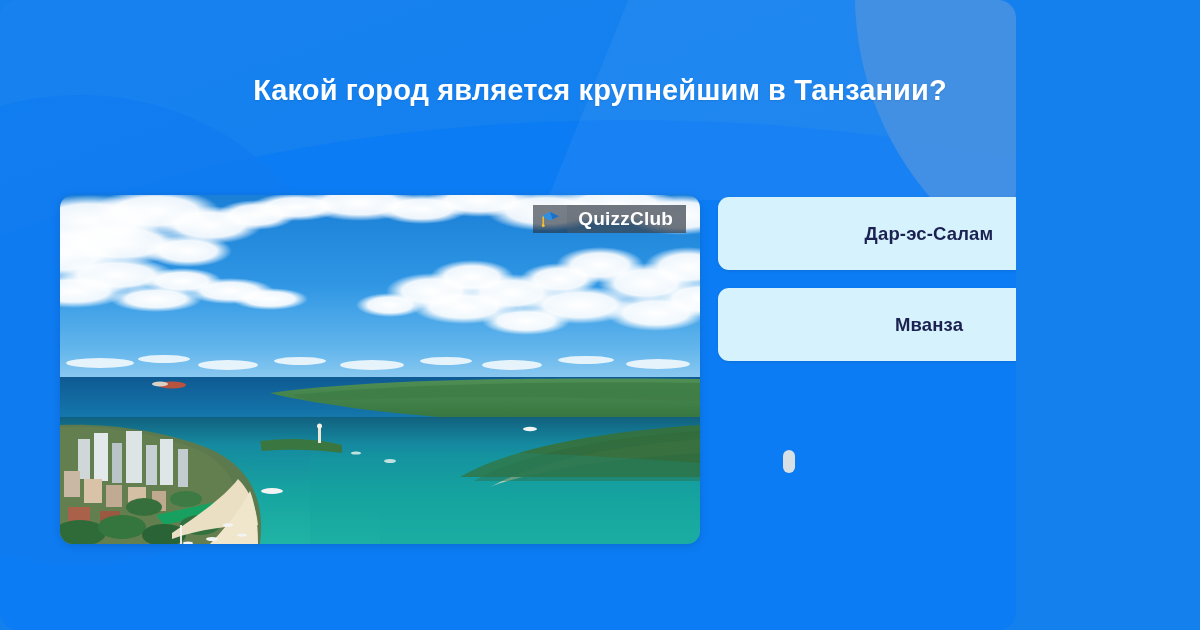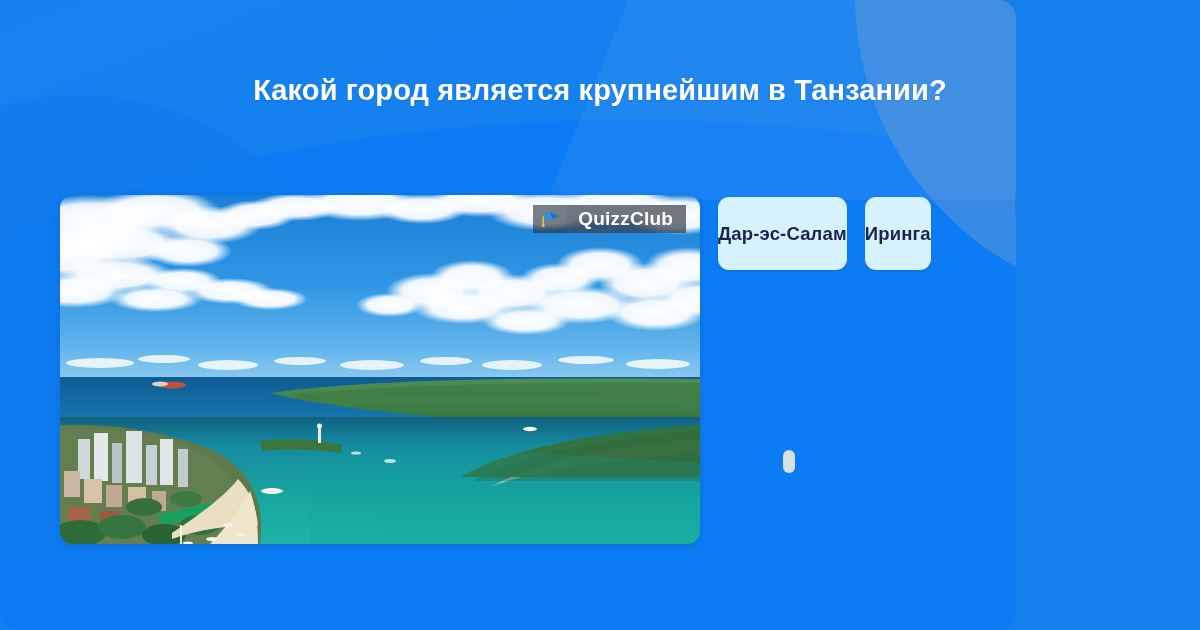--- a/index.html
+++ b/index.html
@@ -156,21 +156,21 @@
   }
 
   
   .answers {
     position: absolute;
     left: 718px;
     top: 197px;
     width: 422px;
     z-index: 5;
     display: flex;
-    flex-direction: row;
+    flex-direction: column;
     gap: 18px;
   }
 
   .answer-btn {
     height: 73px;
     border-radius: 11px;
     background: #d6f2fc;
     color: #1b2150;
     font-size: 18.5px;
     font-weight: bold;
@@ -384,18 +384,18 @@
           <path d="M3.2 6.1 L3.2 13.9" stroke="#f2c12e" stroke-width="1.5" stroke-linecap="round"></path>
           <circle cx="3.2" cy="14.6" r="1.5" fill="#f2c12e"></circle>
         </svg>
       </div>
       <div class="wm-label">QuizzClub</div>
     </div>
   </div>
 
   <div class="answers">
     <button class="answer-btn">Дар-эс-Салам</button>
-    <button class="answer-btn">Иринга</button>
+    <button class="answer-btn">Мванза</button>
   </div>
 
   <div class="drag-handle"></div>
 
 </div>
 
 </body></html>

